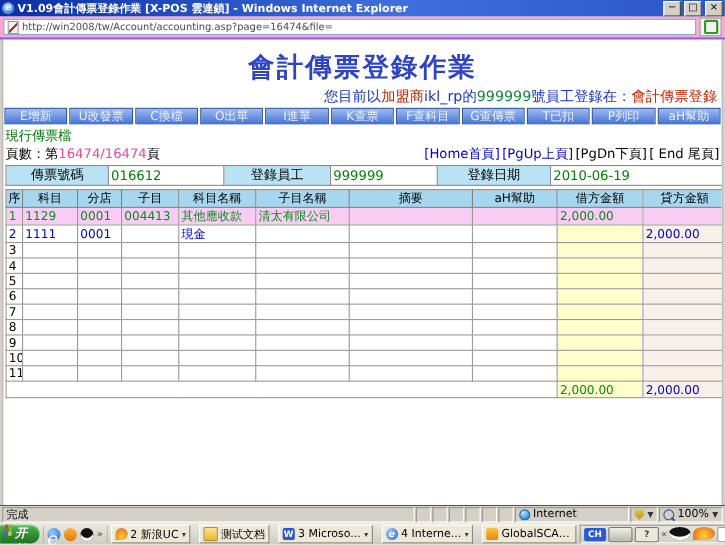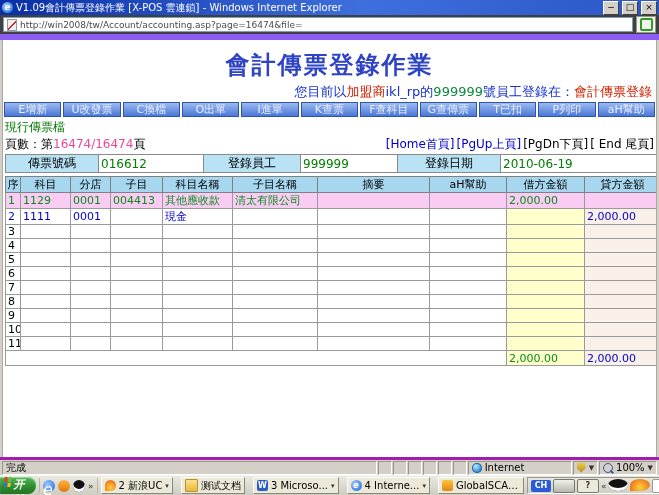--- a/index.html
+++ b/index.html
@@ -1,25 +1,25 @@
 <!DOCTYPE html>
 <html><head>
 <meta charset="utf-8">
 <style>
   html,body{margin:0;padding:0;}
   body{width:659px;height:495px;background:#d4d0c8;font-family:"DejaVu Sans","Liberation Sans",sans-serif;display:flex;flex-direction:column;overflow:hidden;}
 
   
   .titlebar{height:15px;flex:0 0 15px;background:linear-gradient(90deg,#0a2fa6,#3f6fdd 55%,#2a55c8);display:flex;align-items:center;padding:0 2px;gap:3px;}
   .titlebar .ie-ico{width:11px;height:11px;border-radius:50%;background:radial-gradient(circle at 35% 35%,#9cc8ff,#1a66d8);color:#fff;font-size:9px;line-height:11px;text-align:center;font-weight:bold;font-style:italic;}
-  .titlebar .t-text{flex:1;color:#fff;font-size:10px;font-weight:normal;white-space:nowrap;overflow:hidden;}
+  .titlebar .t-text{flex:1;color:#fff;font-size:10px;font-weight:bold;white-space:nowrap;overflow:hidden;}
   .win-btn{width:14px;height:12px;background:#d4d0c8;border:1px solid;border-color:#fff #404040 #404040 #fff;font-size:9px;line-height:10px;text-align:center;color:#000;}
 
   
-  .addressbar{height:17px;flex:0 0 17px;background:#404040;border-bottom:6px solid #8b5cf6;display:flex;align-items:center;padding:1px 3px;gap:3px;}
+  .addressbar{height:17px;flex:0 0 17px;background:#f9a8d4;border-bottom:2px solid #8b5cf6;display:flex;align-items:center;padding:1px 3px;gap:3px;}
   .addr-field{flex:1;height:13px;background:#fff;border:1px solid #7f9db9;display:flex;align-items:center;gap:3px;padding:0 3px;font-size:9px;color:#4a4a4a;white-space:nowrap;overflow:hidden;}
   .addr-page-ico{width:8px;height:10px;background:linear-gradient(135deg,#eee 45%,#c22 46%,#c22 60%,#eee 61%);border:1px solid #999;flex:0 0 8px;}
   .go-btn{width:18px;height:15px;background:#f4f3ec;border:1px solid #9a968a;display:flex;align-items:center;justify-content:center;}
   .go-btn .g{width:9px;height:9px;border:2px solid #2c9a2c;border-radius:2px;}
 
   
   .viewport{flex:1;background:#fff;margin:0 2px;position:relative;overflow:hidden;border-left:1px solid #aaa;border-right:1px solid #aaa;}
 
   .page-header{position:relative;height:61px;}
   .logo{position:absolute;left:6px;top:6px;font-size:31px;font-weight:bold;font-style:italic;color:#e02a20;text-shadow:1px 1px 0 #2b47cc,2px 2px 0 #f6b8b4;letter-spacing:1px;}
@@ -54,21 +54,21 @@
   .grid tr.r-sel td{background:#f9cdf3;color:#0a8a1e;}
   .grid tr.r-blue td{color:#0000cc;}
   .grid td.c-debit{background:#ffffcc;}
   .grid td.c-credit{background:#faf0ea;}
   .grid tr.r-sel td.c-debit,.grid tr.r-sel td.c-credit{background:#f9cdf3;}
   .grid tr.totals td{height:14px;}
   .grid tr.totals .t-debit{background:#ffffcc;color:#0a8a1e;}
   .grid tr.totals .t-credit{background:#faf0ea;color:#0000cc;}
 
   
-  .statusbar{height:15px;flex:0 0 15px;background:#d4d0c8;border-top:3px solid #a21caf;display:flex;align-items:center;gap:1px;padding:0 2px;font-size:10px;}
+  .statusbar{height:15px;flex:0 0 15px;background:#d4d0c8;border-top:1px solid #a21caf;display:flex;align-items:center;gap:1px;padding:0 2px;font-size:10px;}
   .sb-panel{border:1px solid;border-color:#9a968a #fff #fff #9a968a;height:12px;display:flex;align-items:center;padding:0 3px;gap:3px;white-space:nowrap;}
   .sb-main{flex:1;}
   .sb-mini{width:12px;padding:0;}
   .globe{width:10px;height:10px;border-radius:50%;background:radial-gradient(circle at 35% 30%,#bfe8ff,#2a8ad0 70%,#1d6aa8);box-shadow:inset 0 0 0 1px #1d6aa8;}
   .shield{width:9px;height:10px;background:linear-gradient(#e8c84a,#b89020);clip-path:polygon(0 0,100% 0,100% 60%,50% 100%,0 60%);}
   .mag{width:8px;height:8px;border:1.5px solid #355a9a;border-radius:50%;position:relative;}
   .mag:after{content:"";position:absolute;width:4px;height:1.5px;background:#355a9a;transform:rotate(45deg);left:6px;top:7px;}
   .drop{font-size:7px;color:#333;}
 
   

